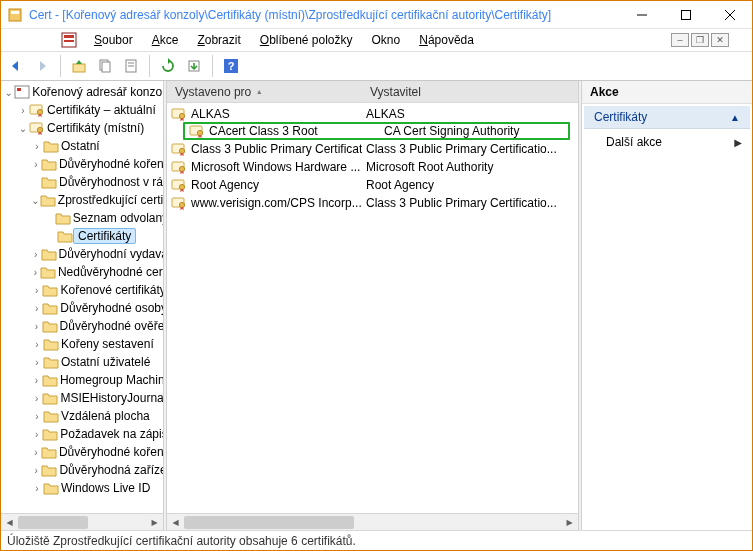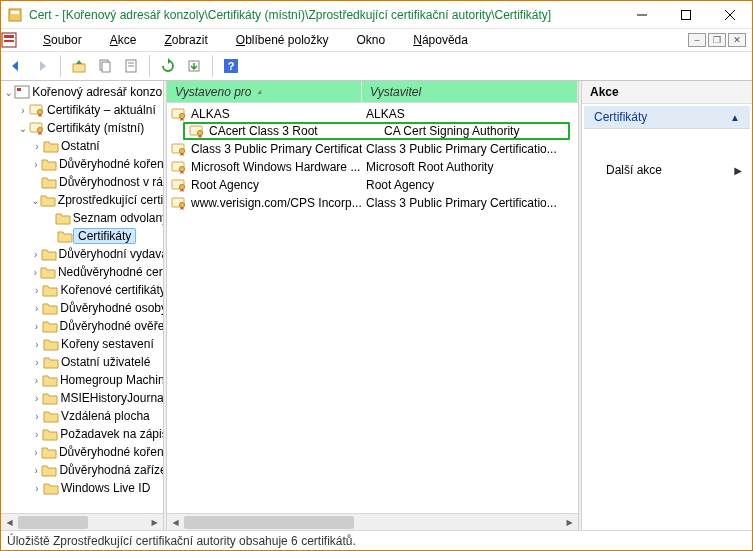--- a/index.html
+++ b/index.html
@@ -2,27 +2,27 @@
 <html><head>
 <meta charset="utf-8">
 <style>
   * { box-sizing: border-box; }
   html, body { margin: 0; padding: 0; font-family: "Segoe UI", Tahoma, sans-serif; font-size: 12px; background: #fff; }
   .window { width: 753px; height: 551px; border: 1px solid #d67b00; display: flex; flex-direction: column; background: #fff; }
 
   
   .titlebar { display: flex; align-items: center; height: 28px; background: #fff; border-bottom: 1px solid #e6e6e6; }
   .titlebar .sysmenu { width: 16px; height: 16px; margin: 0 6px; }
-  .titlebar .title { flex: 1; font-size: 12px; color: #15803d; white-space: nowrap; overflow: hidden; text-overflow: ellipsis; }
+  .titlebar .title { flex: 1; font-size: 12px; color: #3b82f6; white-space: nowrap; overflow: hidden; text-overflow: ellipsis; }
   .winbtns { display: flex; height: 100%; }
   .winbtn { width: 44px; display: flex; align-items: center; justify-content: center; }
   .winbtn svg { display: block; }
 
   
-  .menubar { display: flex; align-items: center; height: 22px; padding: 0 0; gap: 16px; }
+  .menubar { display: flex; align-items: center; height: 22px; padding: 0 17px; gap: 7px; margin-left: 43px; }
   .menubar .app-icon { width: 16px; height: 16px; margin-right: 4px; }
   .menubar .item { padding: 2px 6px; }
   .menubar .item .ul { text-decoration: underline; }
   .childbtns { margin-left: auto; display: flex; gap: 2px; padding-right: 6px; }
   .childbtn { width: 18px; height: 14px; border: 1px solid #9a9a9a; display: flex; align-items: center; justify-content: center; font-size: 9px; line-height: 1; color: #555; background: #f4f4f4; }
 
   
   .toolbar { display: flex; align-items: center; height: 30px; border-top: 1px solid #e0e0e0; border-bottom: 1px solid #c8c8c8; padding: 0 4px; gap: 4px; }
   .toolbar .sep { width: 1px; height: 22px; background: #d0d0d0; margin: 0 3px; }
   .tbtn { width: 22px; height: 22px; display: flex; align-items: center; justify-content: center; border: 1px solid transparent; border-radius: 2px; }
@@ -39,39 +39,39 @@
   .tree-row .icon { width: 16px; height: 16px; flex: none; }
   .tree-row .label { padding: 0 2px; overflow: hidden; text-overflow: clip; }
   .tree-row.selected .label { background: #cde8ff; border: 1px solid #7ab7e8; padding: 0 4px; border-radius: 2px; }
   .indent-0 { padding-left: 0; }
   .indent-1 { padding-left: 14px; }
   .indent-2 { padding-left: 28px; }
   .indent-3 { padding-left: 42px; }
 
   
   .list-pane { flex: 1; display: flex; flex-direction: column; overflow: hidden; }
-  .list-header { display: flex; height: 22px; border-bottom: 1px solid #d8d8d8; background: #86efac; font-style: italic; }
+  .list-header { display: flex; height: 22px; border-bottom: 1px solid #d8d8d8; background: #e5e5e5; }
   .list-header .col { padding: 3px 8px; border-right: 1px solid #e6e6e6; color: #333; font-weight: 400; display: flex; align-items: center; gap: 6px; }
   .col-a { width: 195px; }
   .col-b { flex: 1; }
   .sort-arrow { font-size: 8px; color: #7a7a7a; }
   .list-body { flex: 1; overflow: hidden; padding: 2px 0; }
   .list-row { display: flex; height: 18px; align-items: center; }
   .list-row.highlight { border: 2px solid #1fae2d; border-radius: 1px; margin: -1px 8px 0 16px; }
   .list-row .cell { white-space: nowrap; overflow: hidden; text-overflow: ellipsis; padding: 0 4px; }
   .list-row .cell-a { width: 195px; display: flex; align-items: center; gap: 4px; }
   .list-row .cell-b { flex: 1; }
   .cert-icon { width: 16px; height: 16px; flex: none; }
 
   
   .actions-pane { width: 170px; display: flex; flex-direction: column; }
   .actions-title { background: #f4f4f4; padding: 4px 8px; font-weight: 700; border-bottom: 1px solid #e0e0e0; }
   .actions-section { display: flex; align-items: center; justify-content: space-between; background: #e0ebf6; padding: 4px 10px; color: #0a3b8d; border-bottom: 1px solid #d0d8e2; margin: 2px; }
   .actions-section .tri { color: #0a3b8d; font-size: 10px; }
-  .actions-item { display: flex; align-items: center; justify-content: space-between; padding: 4px 10px 4px 24px; margin-top: 28px; }
+  .actions-item { display: flex; align-items: center; justify-content: space-between; padding: 4px 10px 4px 24px; }
   .actions-item .arr { font-size: 10px; color: #333; }
 
   
   .hsb { height: 17px; background: #f0f0f0; display: flex; align-items: center; border-top: 1px solid #d6d6d6; }
   .sb-btn { width: 17px; height: 17px; display: flex; align-items: center; justify-content: center; background: #f0f0f0; color: #606060; font-size: 8px; }
   .sb-track { flex: 1; height: 17px; position: relative; }
   .sb-thumb { position: absolute; top: 2px; height: 13px; background: #cdcdcd; border-radius: 2px; }
 
   
   .statusbar { height: 20px; border-top: 1px solid #d8d8d8; display: flex; align-items: center; padding: 0 6px; color: #333; }

